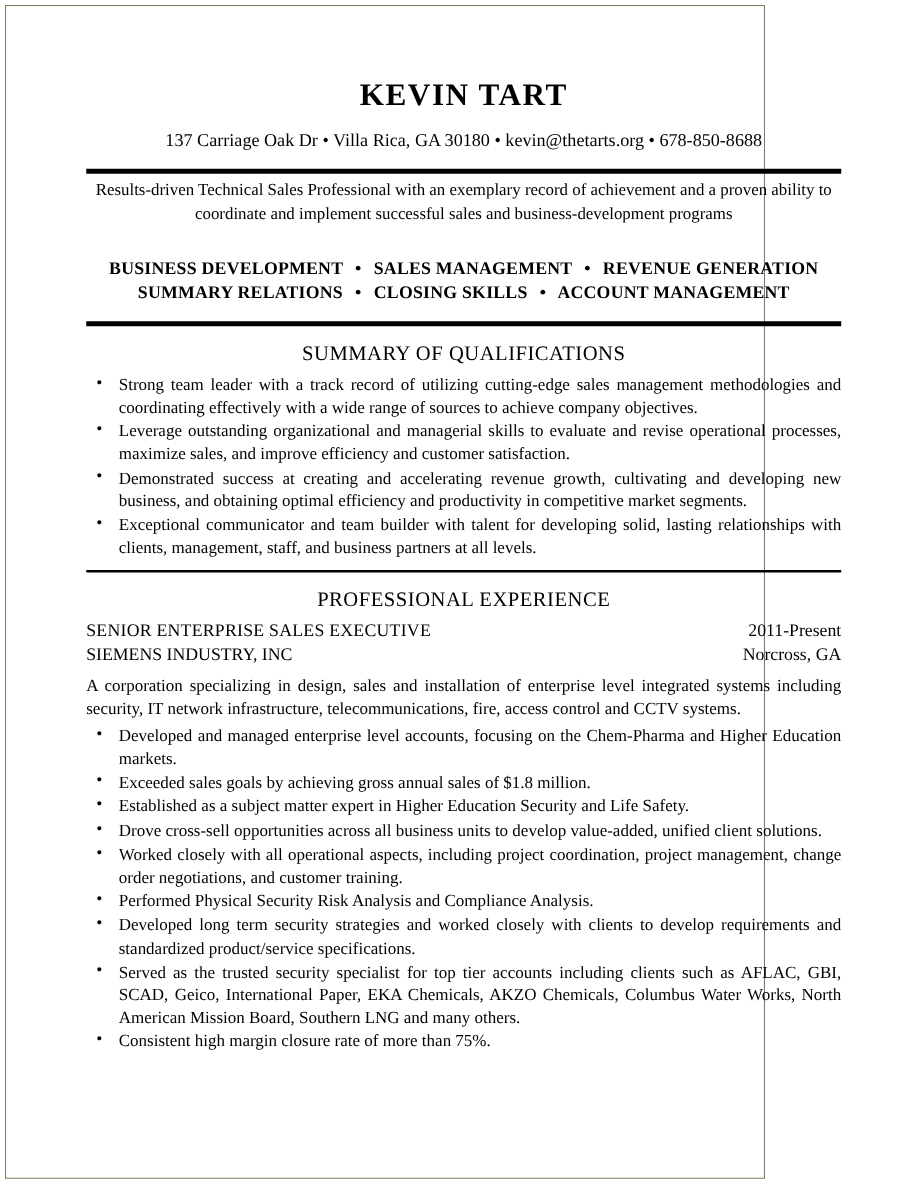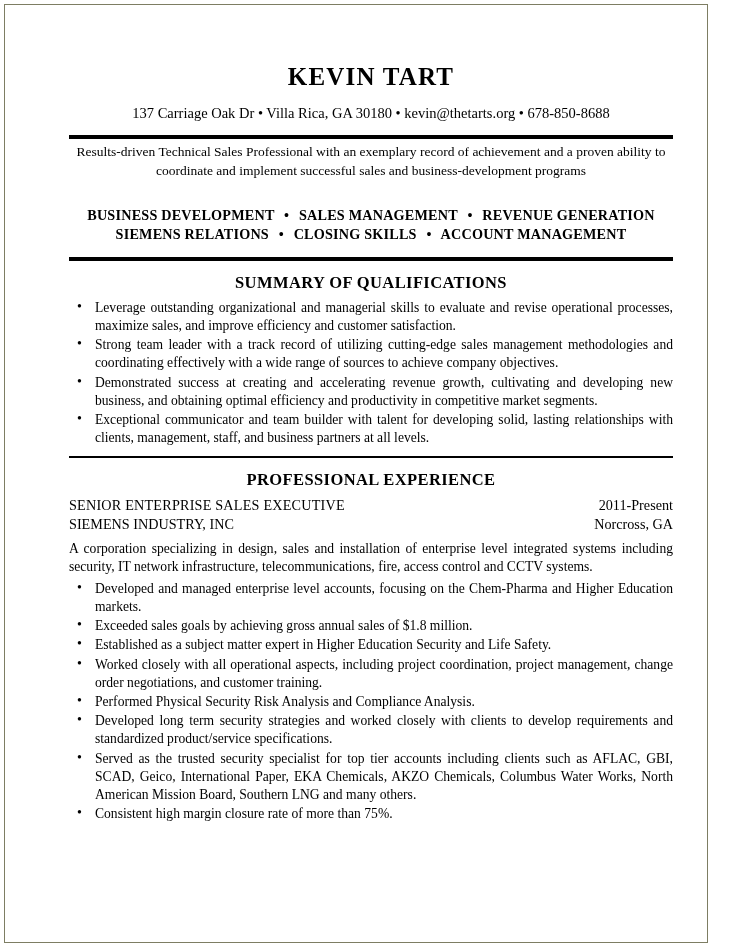--- a/index.html
+++ b/index.html
@@ -13,21 +13,21 @@
     font-family: "Liberation Serif", "DejaVu Serif", serif;
     color: #000000;
     overflow: hidden;
   }
 
   
   .page-frame {
     position: absolute;
     left: 4px;
     top: 4px;
-    width: 704px;
+    width: 608px;
     height: 939px;
     box-sizing: border-box;
     border: 1px solid #7d7d63;
     background: #ffffff;
     box-shadow: inset 0 0 0 1px #fdfdf4, inset 0 0 0 2px #ffffff;
   }
   .page-inner {
     position: absolute;
     left: 0;
     top: 0;
@@ -91,21 +91,21 @@
     letter-spacing: 0.2px;
     margin-top: 26px;
   }
   .comp-sep {
     padding: 0 6px;
   }
 
   
   .section-heading {
     text-align: center;
-    font-weight: bold;
+    font-weight: normal;
     font-size: 16.5px;
     letter-spacing: 0.4px;
     margin-top: 12px;
     margin-bottom: 6px;
   }
 
   
   ul.bullets {
     list-style: none;
     margin: 0;
@@ -173,35 +173,35 @@
 
       <div class="competencies">
         <div>
           <span>BUSINESS DEVELOPMENT</span>
           <span class="comp-sep">•</span>
           <span>SALES MANAGEMENT</span>
           <span class="comp-sep">•</span>
           <span>REVENUE GENERATION</span>
         </div>
         <div>
-          <span>SIEMENS RELATIONS</span>
+          <span>SUMMARY RELATIONS</span>
           <span class="comp-sep">•</span>
           <span>CLOSING SKILLS</span>
           <span class="comp-sep">•</span>
           <span>ACCOUNT MANAGEMENT</span>
         </div>
       </div>
 
       <div class="rule-thick"></div>
 
       <div class="section-heading">SUMMARY OF QUALIFICATIONS</div>
 
       <ul class="bullets">
+        <li>Strong team leader with a track record of utilizing cutting-edge sales management methodologies and coordinating effectively with a wide range of sources to achieve company objectives.</li>
         <li>Leverage outstanding organizational and managerial skills to evaluate and revise operational processes, maximize sales, and improve efficiency and customer satisfaction.</li>
-        <li>Strong team leader with a track record of utilizing cutting-edge sales management methodologies and coordinating effectively with a wide range of sources to achieve company objectives.</li>
         <li>Demonstrated success at creating and accelerating revenue growth, cultivating and developing new business, and obtaining optimal efficiency and productivity in competitive market segments.</li>
         <li>Exceptional communicator and team builder with talent for developing solid, lasting relationships with clients, management, staff, and business partners at all levels.</li>
       </ul>
 
       <div class="spacer-sm"></div>
       <div class="rule-thin"></div>
 
       <div class="section-heading">PROFESSIONAL EXPERIENCE</div>
 
       <div class="job-row">
@@ -213,20 +213,21 @@
         <span class="job-company">SIEMENS INDUSTRY, INC</span>
         <span class="job-meta">Norcross, GA</span>
       </div>
 
       <div class="job-desc">A corporation specializing in design, sales and installation of enterprise level integrated systems including security, IT network infrastructure, telecommunications, fire, access control and CCTV systems.</div>
 
       <ul class="bullets">
         <li>Developed and managed enterprise level accounts, focusing on the Chem-Pharma and Higher Education markets.</li>
         <li>Exceeded sales goals by achieving gross annual sales of $1.8 million.</li>
         <li>Established as a subject matter expert in Higher Education Security and Life Safety.</li>
+        <li>Drove cross-sell opportunities across all business units to develop value-added, unified client solutions.</li>
         <li>Worked closely with all operational aspects, including project coordination, project management, change order negotiations, and customer training.</li>
         <li>Performed Physical Security Risk Analysis and Compliance Analysis.</li>
         <li>Developed long term security strategies and worked closely with clients to develop requirements and standardized product/service specifications.</li>
         <li>Served as the trusted security specialist for top tier accounts including clients such as AFLAC, GBI, SCAD, Geico, International Paper, EKA Chemicals, AKZO Chemicals, Columbus Water Works, North American Mission Board, Southern LNG and many others.</li>
         <li>Consistent high margin closure rate of more than 75%.</li>
       </ul>
 
     </div>
   </div>
 </div>

